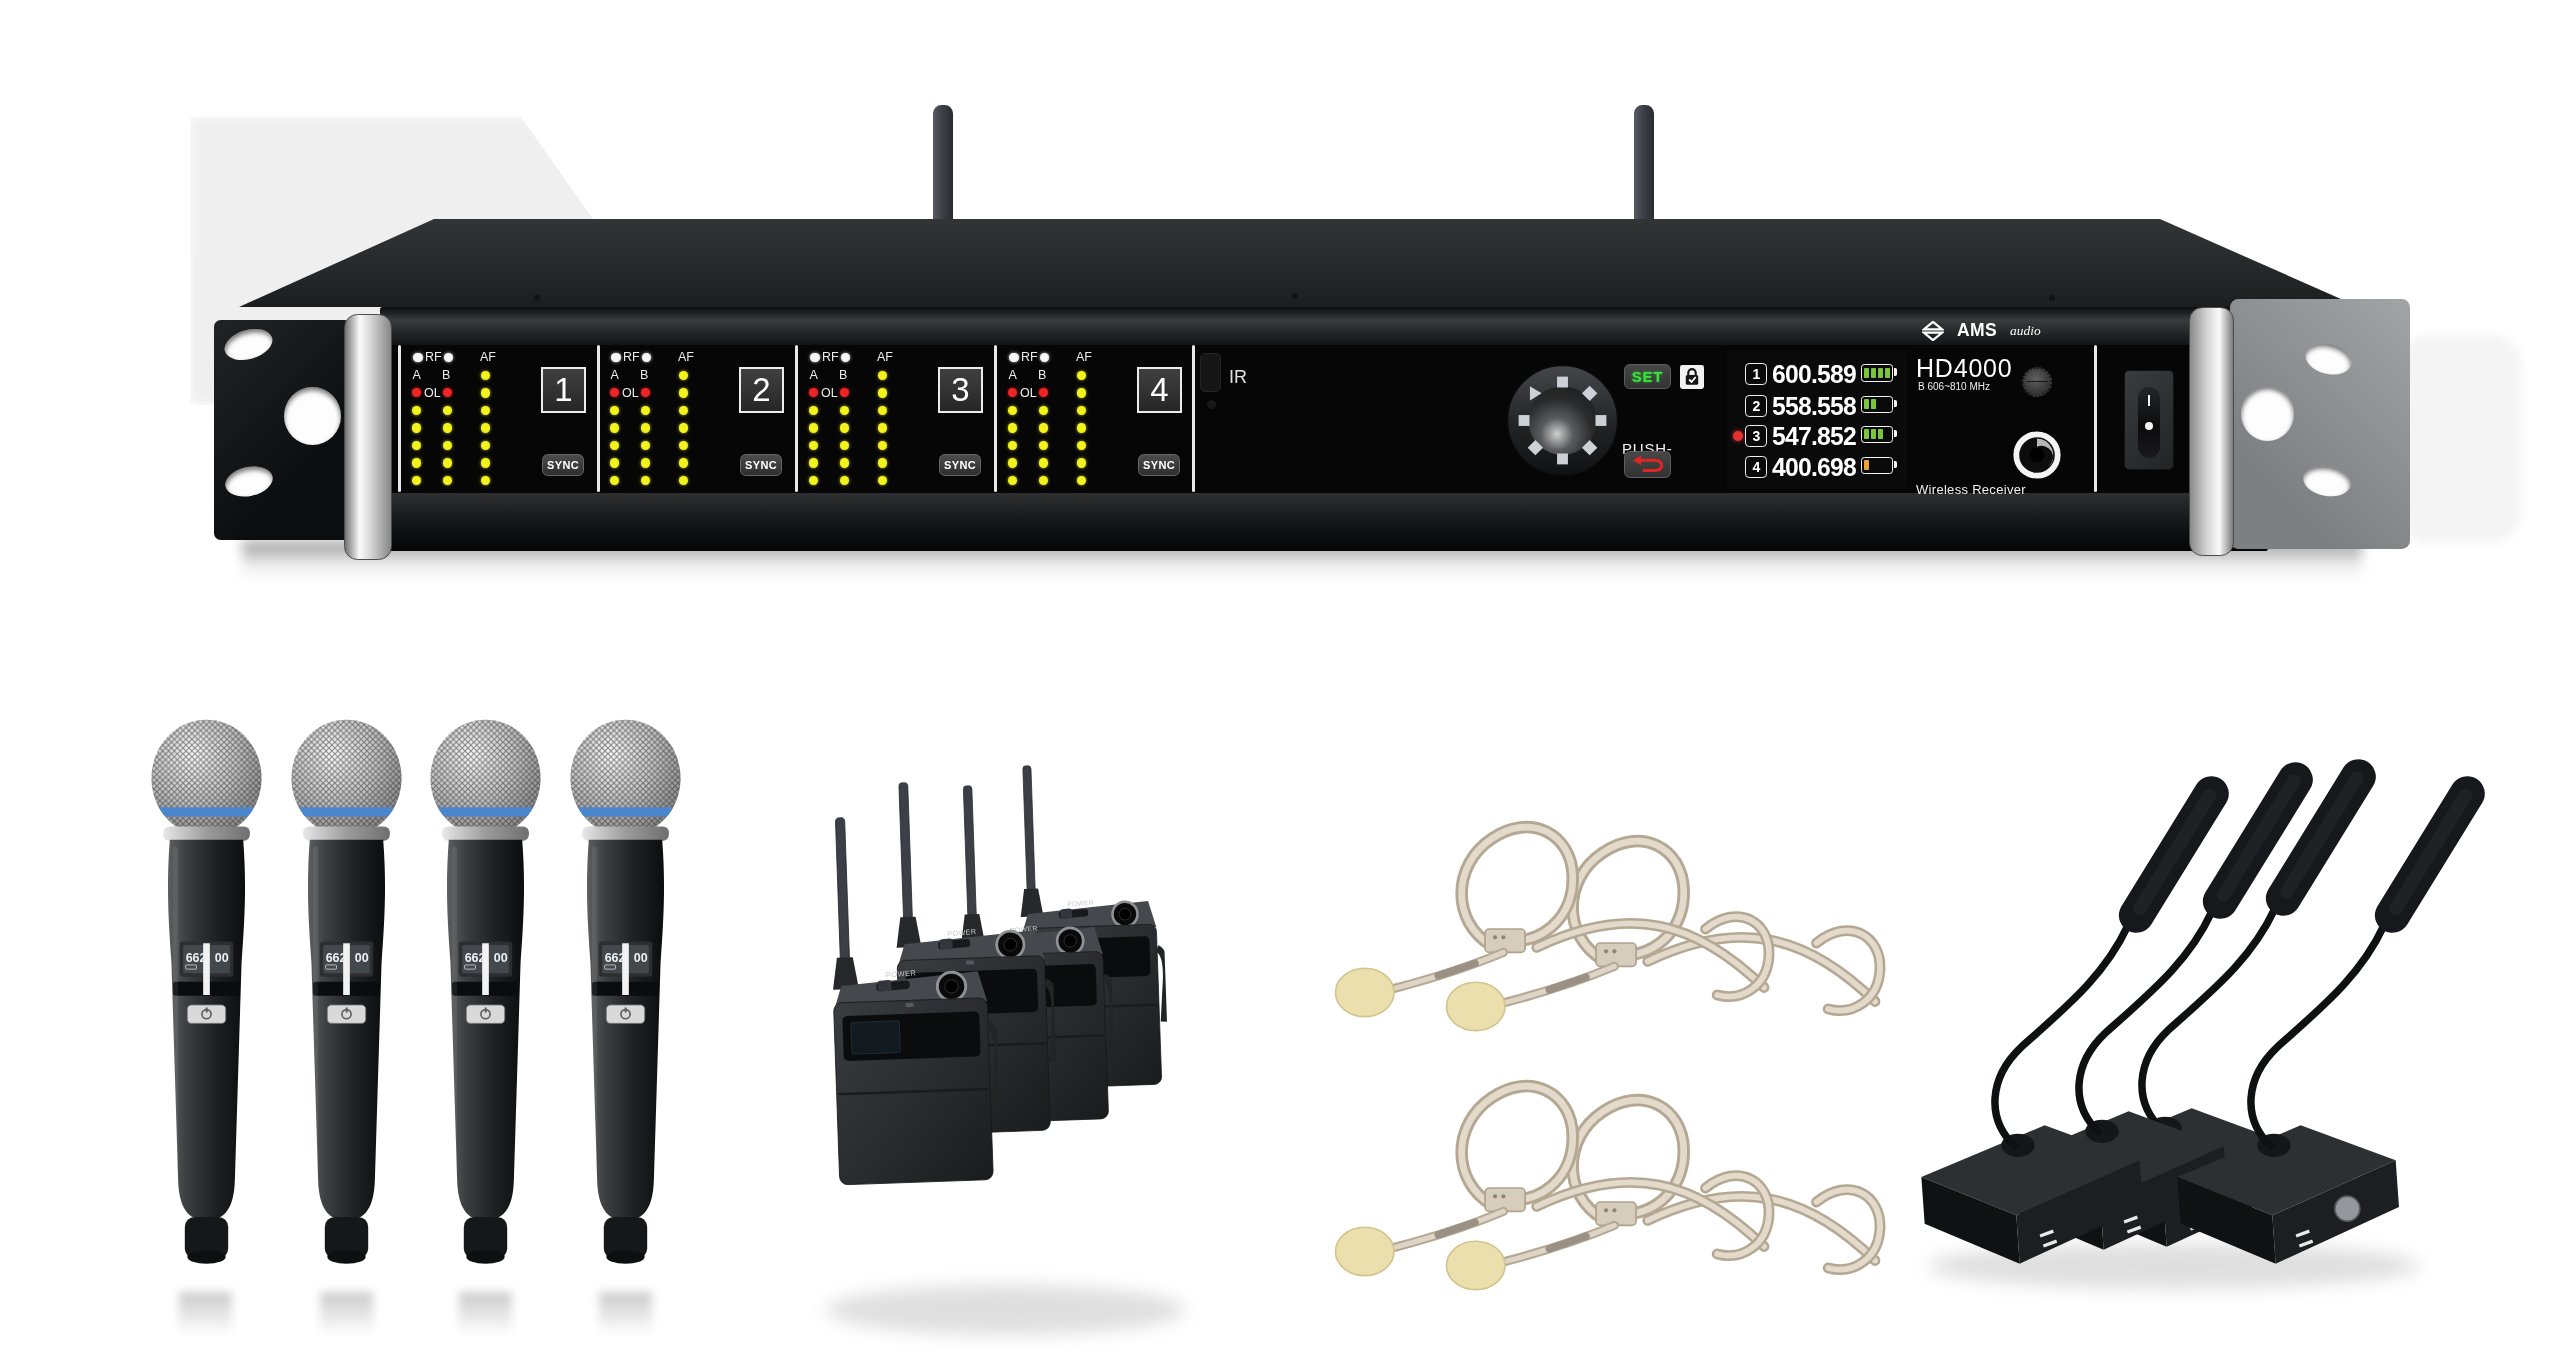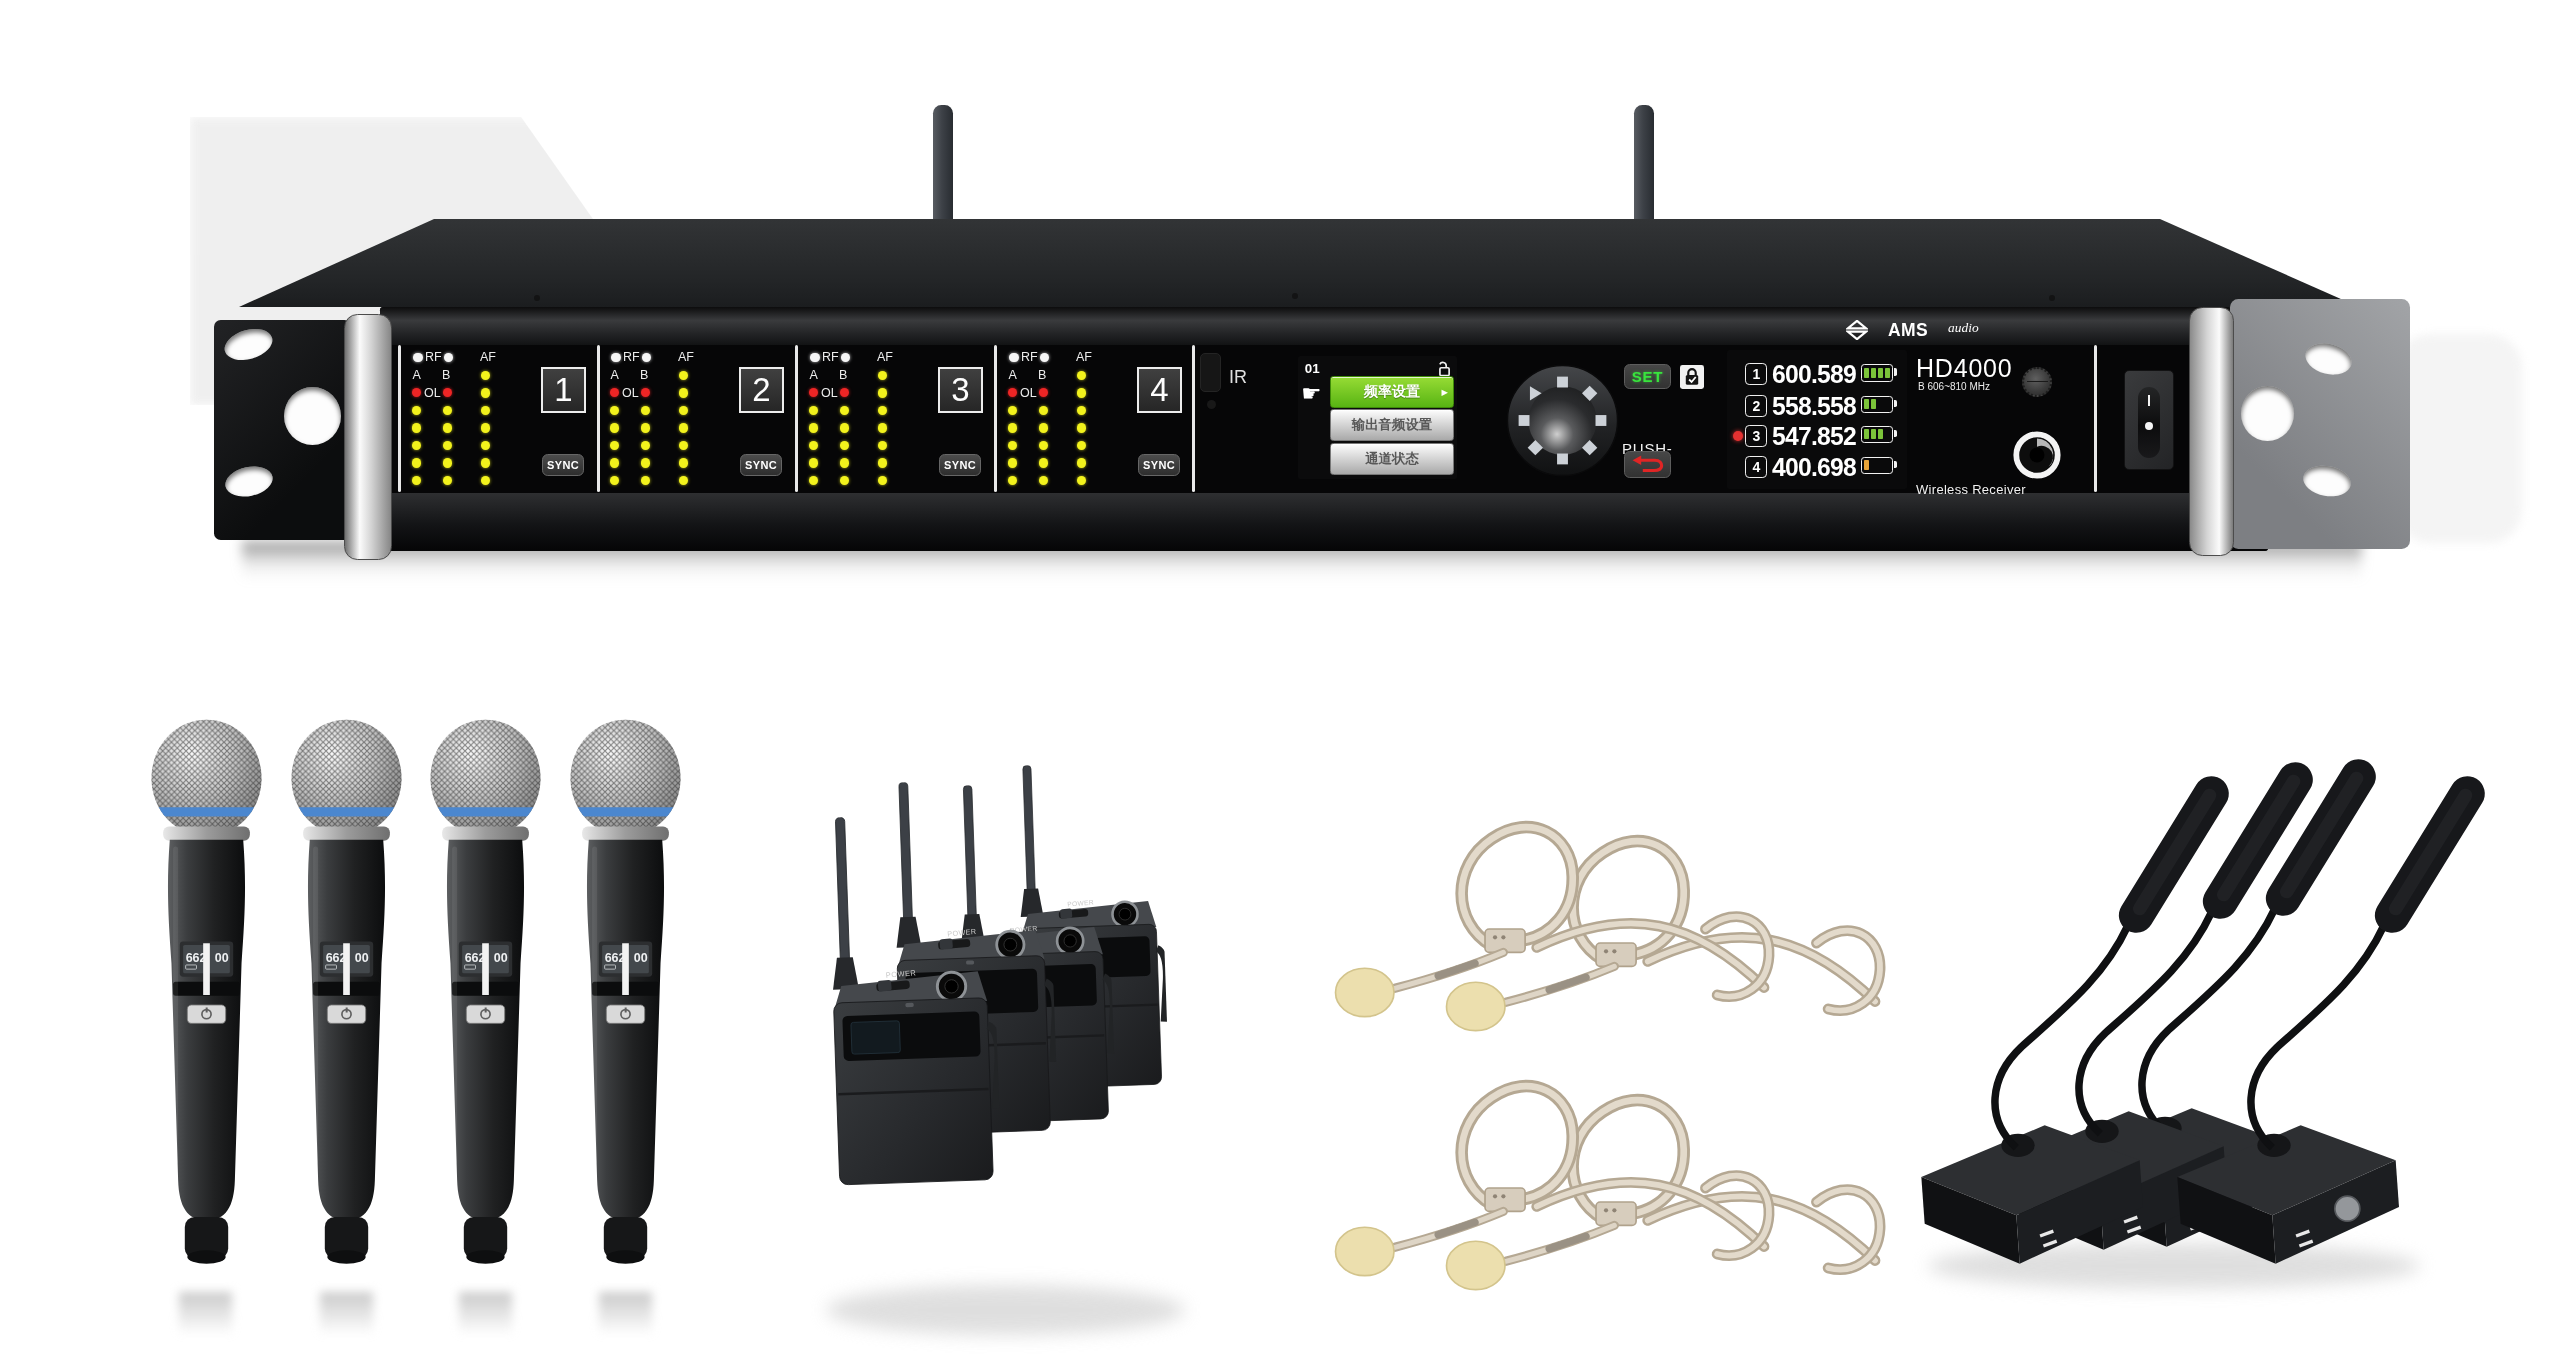--- a/index.html
+++ b/index.html
@@ -121,21 +121,21 @@
 
   
   .pswitch{position:absolute;left:2124px;top:370px;width:48px;height:98px;border-radius:5px;
     background:linear-gradient(135deg,#3a3b3d,#232426);border:0.8px solid #121213;}
   .rocker{position:absolute;left:12.5px;top:16px;width:22.5px;height:71px;border-radius:11.7px;
     background:linear-gradient(180deg,#242526,#0c0c0d 55%,#19191b);}
   .rocker .ibar{position:absolute;left:10px;top:7.5px;width:2.5px;height:11px;background:#f4f4f4;}
   .rocker .odot{position:absolute;left:7px;top:35px;width:8.3px;height:8.3px;border-radius:50%;background:#f4f4f4;}
 
   
-  .brand{position:absolute;left:1846px;top:320px;display:flex;align-items:flex-start;gap:20px;}
+  .brand{position:absolute;left:1922px;top:320px;display:flex;align-items:center;gap:13px;}
   .brand .bname{color:#fff;font-size:17.5px;font-weight:bold;letter-spacing:0.4px;}
   .brand .bsuffix{color:#fff;font-size:13.4px;font-style:italic;font-family:"Liberation Serif",serif;}
 
   
   .product{position:absolute;}
   .sparkle{position:absolute;left:399px;top:941px;width:18.4px;height:28px;background:#fff;
     clip-path:polygon(50% 0,100% 50%,50% 100%,0 50%);filter:blur(0.8px);opacity:.95;}
   .mic-reflect{position:absolute;width:53px;height:43px;filter:blur(5px);
     background:linear-gradient(180deg,#c9c9c9,transparent);}
 </style>
@@ -334,44 +334,20 @@
         </div>
       <div class="numbox">4</div>
       <button class="sync">SYNC</button>
     </div>
     </div>
 
   <div class="ir-window"></div>
   <span class="ir-label">IR</span>
   <div class="ir-dot"></div>
 
-  <div class="mlcd">
-    <span class="m01">01</span>
-    <span class="mlock">
-      <svg width="13.4" height="16" viewBox="0 0 16 19">
-        <path d="M11 8 V5.5 a4 4 0 0 0 -7.6 -1.6" fill="none" stroke="#f0f0f0" stroke-width="2"></path>
-        <rect x="3.5" y="8" width="11" height="9.5" rx="1.5" fill="none" stroke="#f0f0f0" stroke-width="2"></rect>
-      </svg>
-    </span>
-    <span class="mhand">☛</span>
-    <div id="menu-items">
-        <div class="mitem selected" style="top: 20px;">
-      <span class="mi-label">频率设置</span>
-      <span class="mi-arrow">▶</span>
-    </div>
-        <div class="mitem" style="top: 53px;">
-      <span class="mi-label">输出音频设置</span>
-
-    </div>
-        <div class="mitem" style="top: 87px;">
-      <span class="mi-label">通道状态</span>
-
-    </div>
-      </div>
-  </div>
 
   <svg class="abs" style="left:1504px;top:362px;" width="117" height="117" viewBox="0 0 140 140">
     <defs>
       <linearGradient id="knobG" x1="0" y1="0" x2="0" y2="1">
         <stop offset="0" stop-color="#45474a"></stop>
           <stop offset=".55" stop-color="#222325"></stop>
           <stop offset="1" stop-color="#101112"></stop>
       </linearGradient>
       <radialGradient id="knobC" cx=".42" cy=".7" r=".85">
         <stop offset="0" stop-color="#cfcfcf"></stop>

